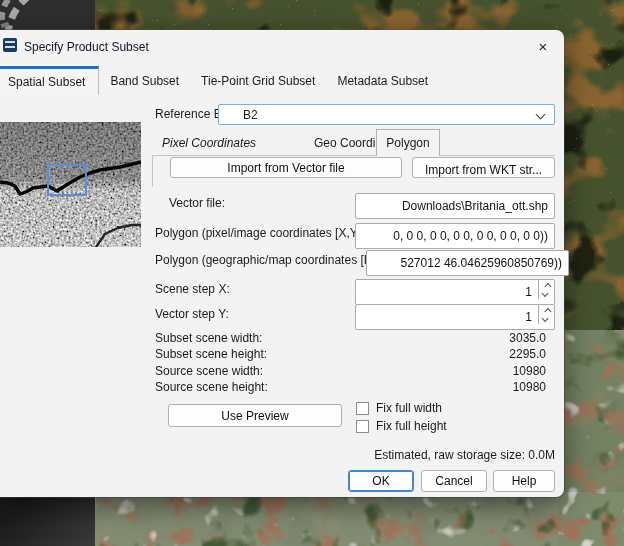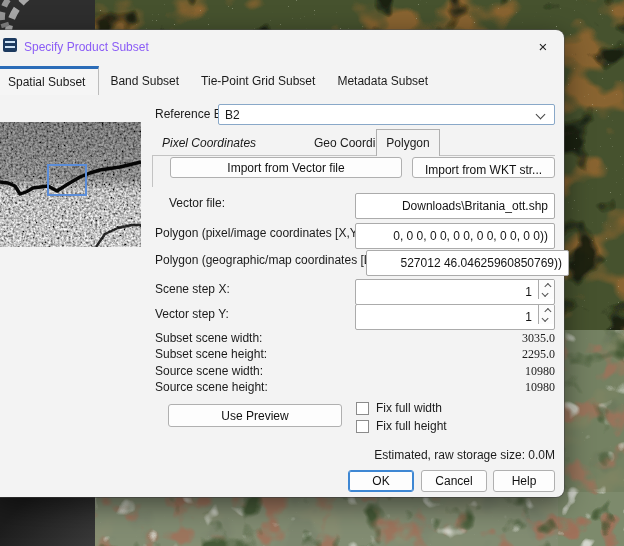--- a/index.html
+++ b/index.html
@@ -13,21 +13,21 @@
   .panel-bottomleft { position:absolute; left:0; top:497px; width:95px; height:49px;
       background:linear-gradient(135deg,#1c1c1c 20%,#3a3a3a 100%); }
 
   
   .dialog { position:absolute; left:-6px; top:30px; width:570px; height:467px;
       background:#f3f3f3; border-radius:0 8px 8px 0;
       box-shadow:0 8px 28px rgba(0,0,0,.5), 0 0 0 1px rgba(90,90,90,.55);
       font-size:12px; color:#1b1b1b; }
   .abs { position:absolute; }
 
-  .titlebar-title { left:30px; top:10px; font-size:12px; color:#8b5cf6; }
+  .titlebar-title { left:30px; top:10px; font-size:12px; color:#0f172a; }
   .app-icon { left:9px; top:8px; width:14px; height:14px; background:#1d3a5f; border-radius:2px; }
   .app-icon i { display:block; height:2px; background:#cfe3f5; margin:3px 2px 0 2px; }
   .close-btn { left:538px; top:6px; width:22px; height:20px; display:flex; align-items:center;
       justify-content:center; font-size:15px; color:#222; cursor:default; }
 
   
   .outer-tabs { left:0; top:36px; height:29px; display:flex; align-items:stretch; }
   .otab { padding:0 11px; display:flex; align-items:center; font-size:12px; color:#1b1b1b; }
   .otab.selected { padding:0 13px; background:#f5f5f5; border-top:3px solid #2b6cb8;
       border-left:1px solid #bdbdbd; border-right:1px solid #bdbdbd; }
@@ -35,21 +35,21 @@
   
   .preview { left:6px; top:92px; width:141px; height:125px; }
 
   
   .lbl { left:161px; line-height:21px; white-space:nowrap; }
   .field { background:#fff; border:1px solid #ababab; border-radius:2px; height:21px;
       display:flex; align-items:center; justify-content:flex-end; padding:12px 6px;
       overflow:hidden; white-space:nowrap; font-size:12px; color:#141414; }
   .combo { left:224px; top:74px; width:337px; height:21px; background:#fff;
       border:1px solid #89a8c8; border-radius:2px; display:flex; align-items:center;
-      padding:0 22px 0 6px; }
+      padding:0 22px 0 24px; }
   .combo-chev { position:absolute; right:10px; top:6px; width:7px; height:7px;
       border-right:1.4px solid #444; border-bottom:1.4px solid #444; transform:rotate(45deg); }
 
   
   .itab { top:101px; line-height:25px; color:#1b1b1b; }
   .itab-sel { left:382px; top:99px; width:64px; height:27px; background:#f3f3f3;
       border:1px solid #b0b0b0; border-bottom:none; display:flex; align-items:center;
       justify-content:center; z-index:2; }
   .panel-line-h { left:158px; top:125px; width:403px; height:1px; background:#c3c3c3; }
   .panel-line-v { left:158px; top:125px; width:1px; height:32px; background:#c3c3c3; }
@@ -65,21 +65,21 @@
   .btn-help { left:499px; top:440px; width:62px; height:22px; }
 
   .spinfield { padding-right:22px; }
   .spinner { position:absolute; right:0; top:0; width:16px; height:19px; border-left:1px solid #ababab;
       background:#fcfcfc; display:flex; flex-direction:column; align-items:center; justify-content:center; gap:2px; }
   .chev { width:5px; height:5px; border-top:1.3px solid #555; border-right:1.3px solid #555; }
   .chev.up { transform:rotate(-45deg) translate(1px,1px); }
   .chev.down { transform:rotate(135deg) translate(1px,1px); }
 
   .stat-lbl { left:161px; line-height:16px; }
-  .stat-val { right:9px; line-height:16px; text-align:right;font-family:Liberation Serif, serif; }
+  .stat-val { right:18px; line-height:16px; text-align:right; }
 
   .checkbox { width:13px; height:13px; background:#fff; border:1px solid #8b8b8b; }
   .cb-lbl { line-height:15px; }
 
   .estimate { right:9px; top:418px; }
 </style>
 </head>
 <body>
 
 <div class="screen">

